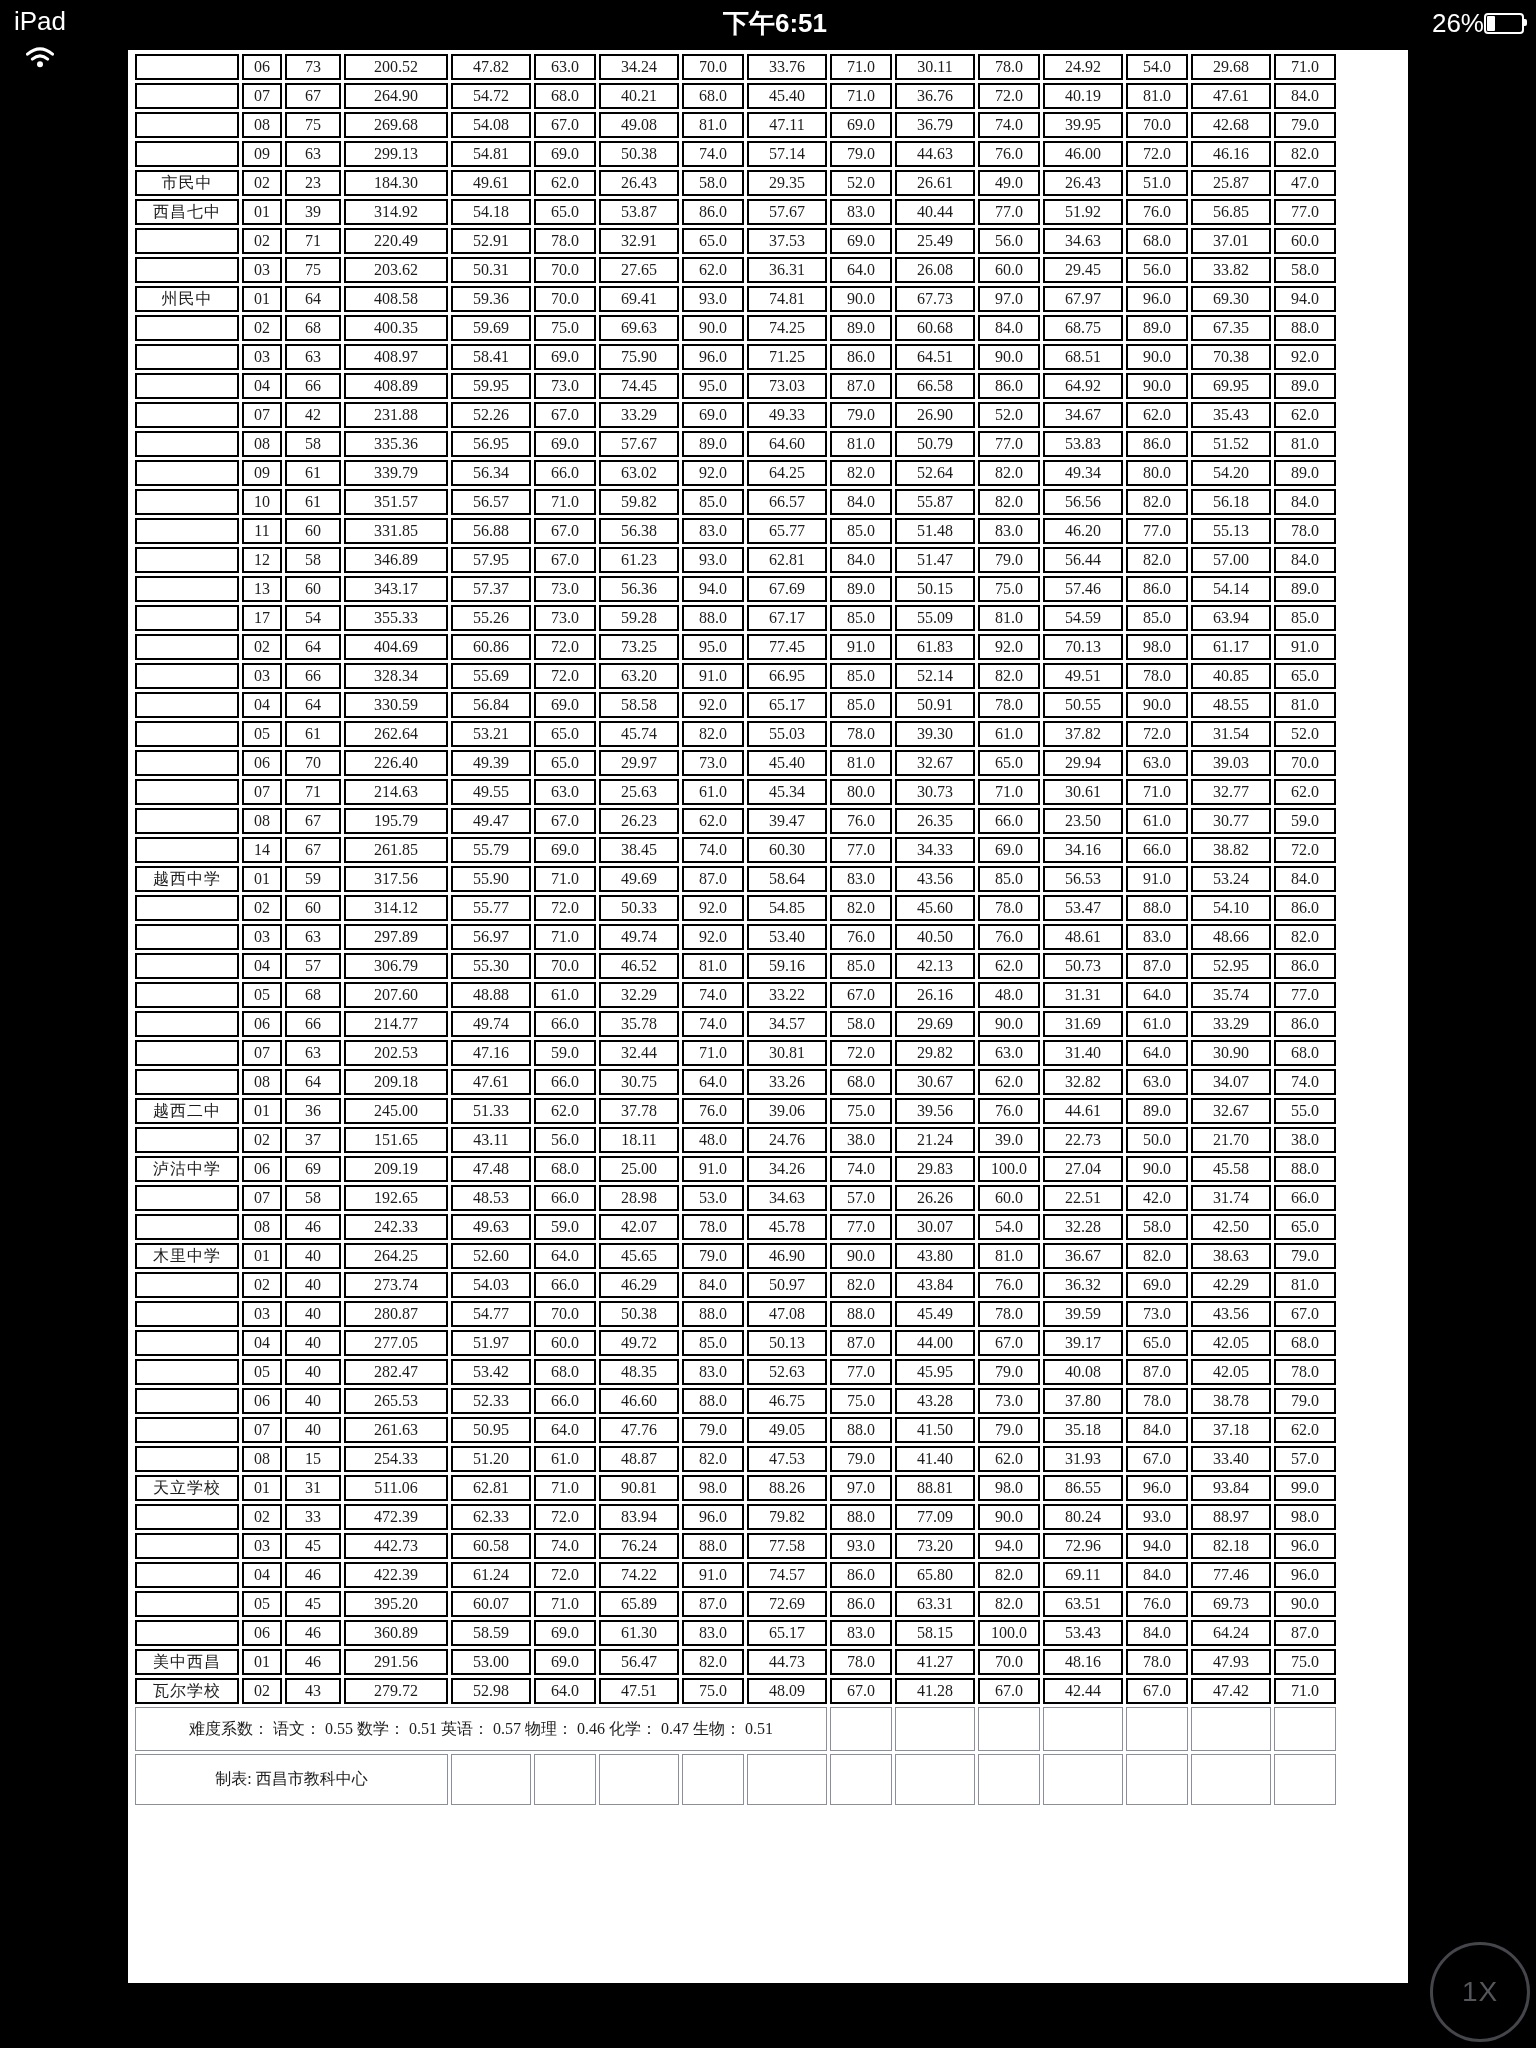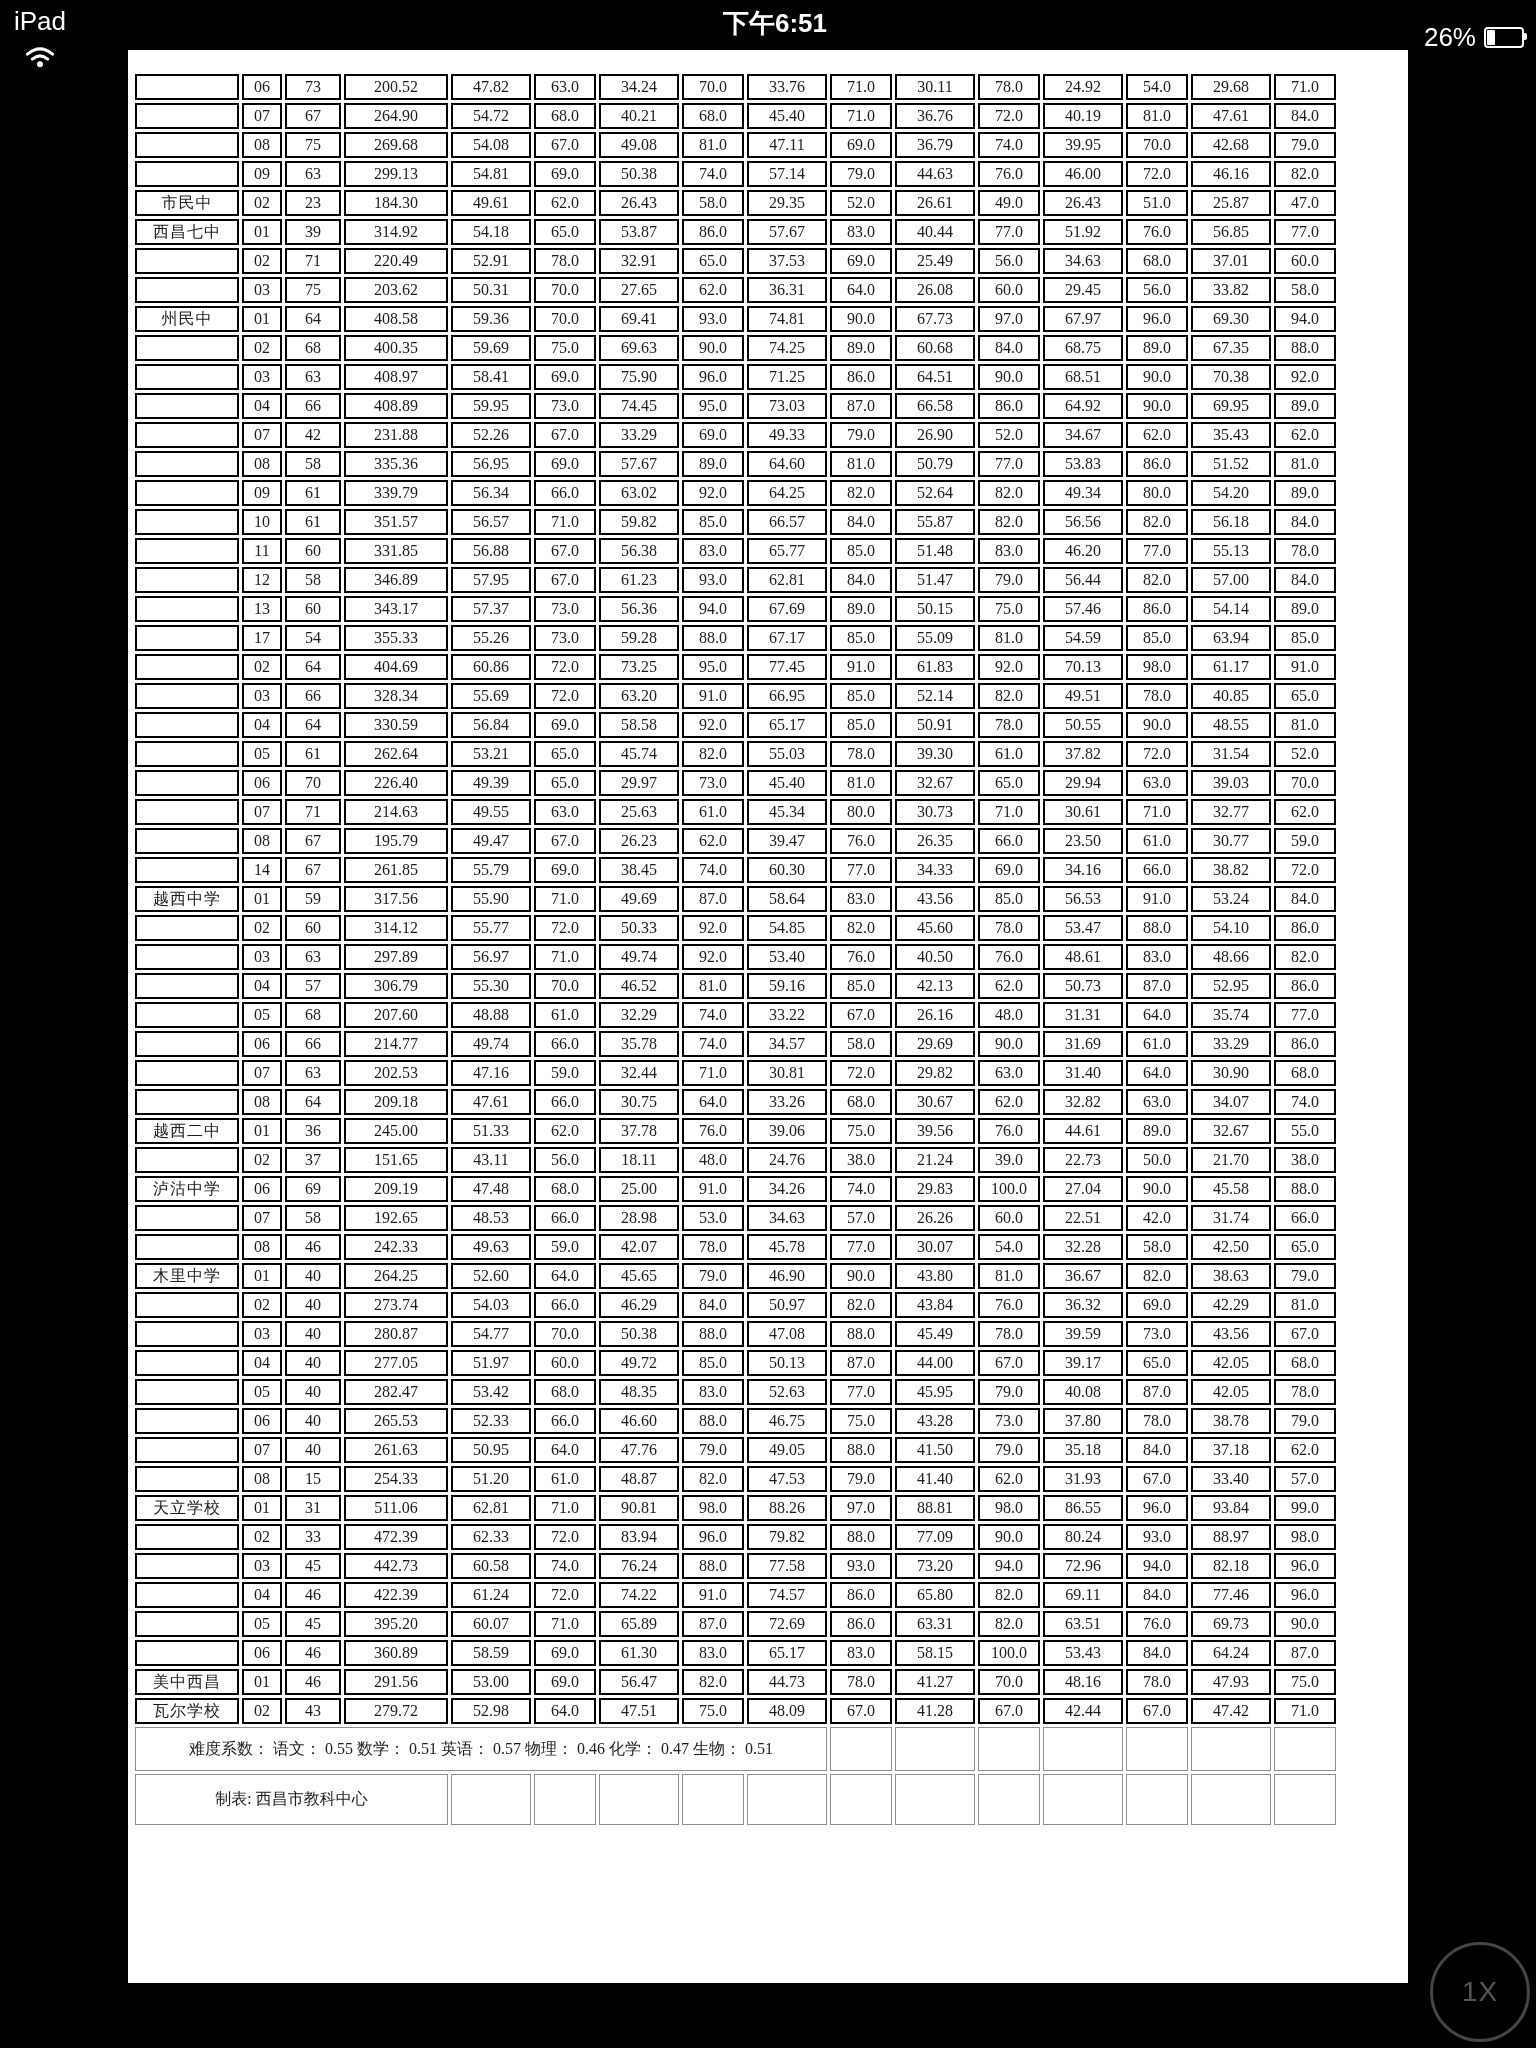--- a/index.html
+++ b/index.html
@@ -7,31 +7,31 @@
     width:1536px;height:2048px;background:#000;position:relative;overflow:hidden;
     font-family:"Liberation Serif","DejaVu Serif",serif;
   }
   
   .status-bar{
     position:absolute;top:0;left:0;width:1536px;height:42px;
     color:#fff;font-family:"Liberation Sans","DejaVu Sans",sans-serif;font-size:26px;
   }
   .sb-left{position:absolute;left:14px;top:6px;display:flex;align-items:center;gap:10px;flex-direction:column;}
   .sb-time{position:absolute;left:14px;right:0;top:6px;text-align:center;font-weight:700;}
-  .sb-right{position:absolute;right:12px;top:22px;display:flex;align-items:center;gap:8px;}
+  .sb-right{position:absolute;right:12px;top:8px;display:flex;align-items:center;}
   .battery{position:relative;width:36px;height:17px;border:2px solid #fff;border-radius:4px;}
   .battery .fill{position:absolute;left:1px;top:1px;bottom:1px;background:#fff;border-radius:1px;}
   .battery .nub{position:absolute;right:-5px;top:4px;width:3px;height:7px;background:#fff;border-radius:0 2px 2px 0;}
   
   .doc-page{
     position:absolute;left:128px;top:50px;width:1280px;height:1933px;background:#fff;
   }
   table.score-table{
     border-collapse:separate;border-spacing:3px;table-layout:fixed;
-    margin:21px 0 0 4px;
+    margin:1px 0 0 4px;
   }
   table.score-table td{
     box-sizing:border-box;border:2px solid #000;height:26px;padding:0 1px;
     text-align:center;vertical-align:middle;
     font-size:16px;color:#1c1c1c;white-space:nowrap;overflow:hidden;
   }
   td.school{font-size:17px;letter-spacing:1px;}
   tr.footer-row td{border:1px solid #8a8f9b;height:44px;}
   td.footer-text{text-align:left;padding-left:10px;font-size:17px;color:#111;white-space:nowrap;overflow:visible;}
   tr.maker-row td{height:51px;}

